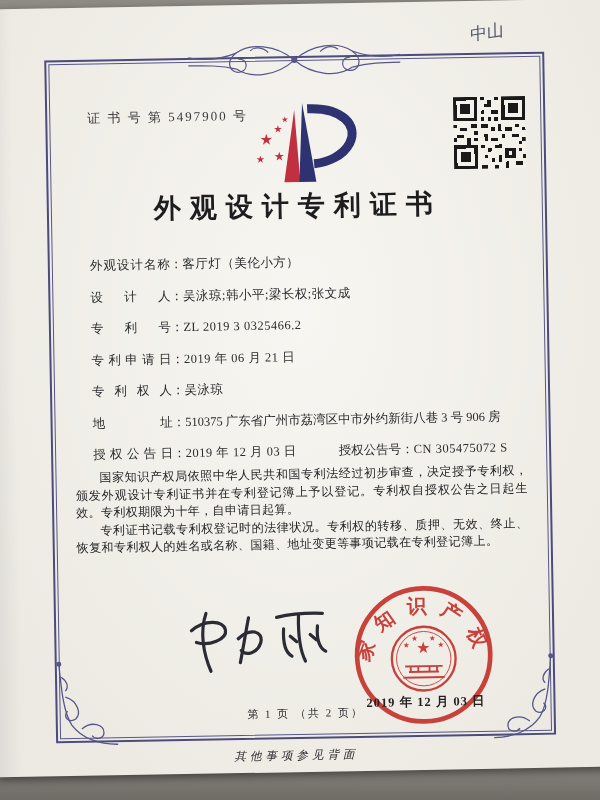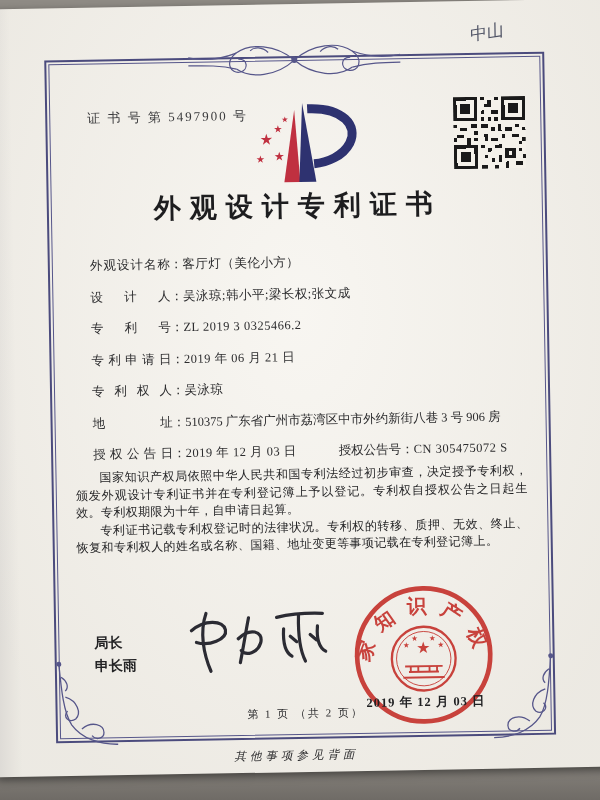--- a/index.html
+++ b/index.html
@@ -237,24 +237,20 @@
         <span class="val">CN 305475072 S</span>
       </span>
     </div>
   </div>
 
   <div class="paras">
     <p>国家知识产权局依照中华人民共和国专利法经过初步审查，决定授予专利权，颁发外观设计专利证书并在专利登记簿上予以登记。专利权自授权公告之日起生效。专利权期限为十年，自申请日起算。</p>
     <p>专利证书记载专利权登记时的法律状况。专利权的转移、质押、无效、终止、恢复和专利权人的姓名或名称、国籍、地址变更等事项记载在专利登记簿上。</p>
   </div>
 
-  <div class="director">
-    <div>局长</div>
-    <div>申长雨</div>
-  </div>
 
   <svg class="sig" width="170" height="84" viewBox="0 0 170 84">
     <g fill="none" stroke="#2b2b33" stroke-width="3.2" stroke-linecap="round" transform="rotate(-4 85 42)">
       <path d="M32,12 C24,30 26,52 32,70"></path>
       <path d="M16,28 C30,18 48,20 50,30 C51,40 32,45 20,40"></path>
       <path d="M74,20 C70,34 66,50 62,64"></path>
       <path d="M62,40 C74,30 88,34 84,46 C80,56 68,58 64,52"></path>
       <path d="M102,22 C116,20 132,20 148,22"></path>
       <path d="M124,22 C122,40 122,56 127,68"></path>
       <path d="M108,34 C106,48 108,58 114,62"></path>

